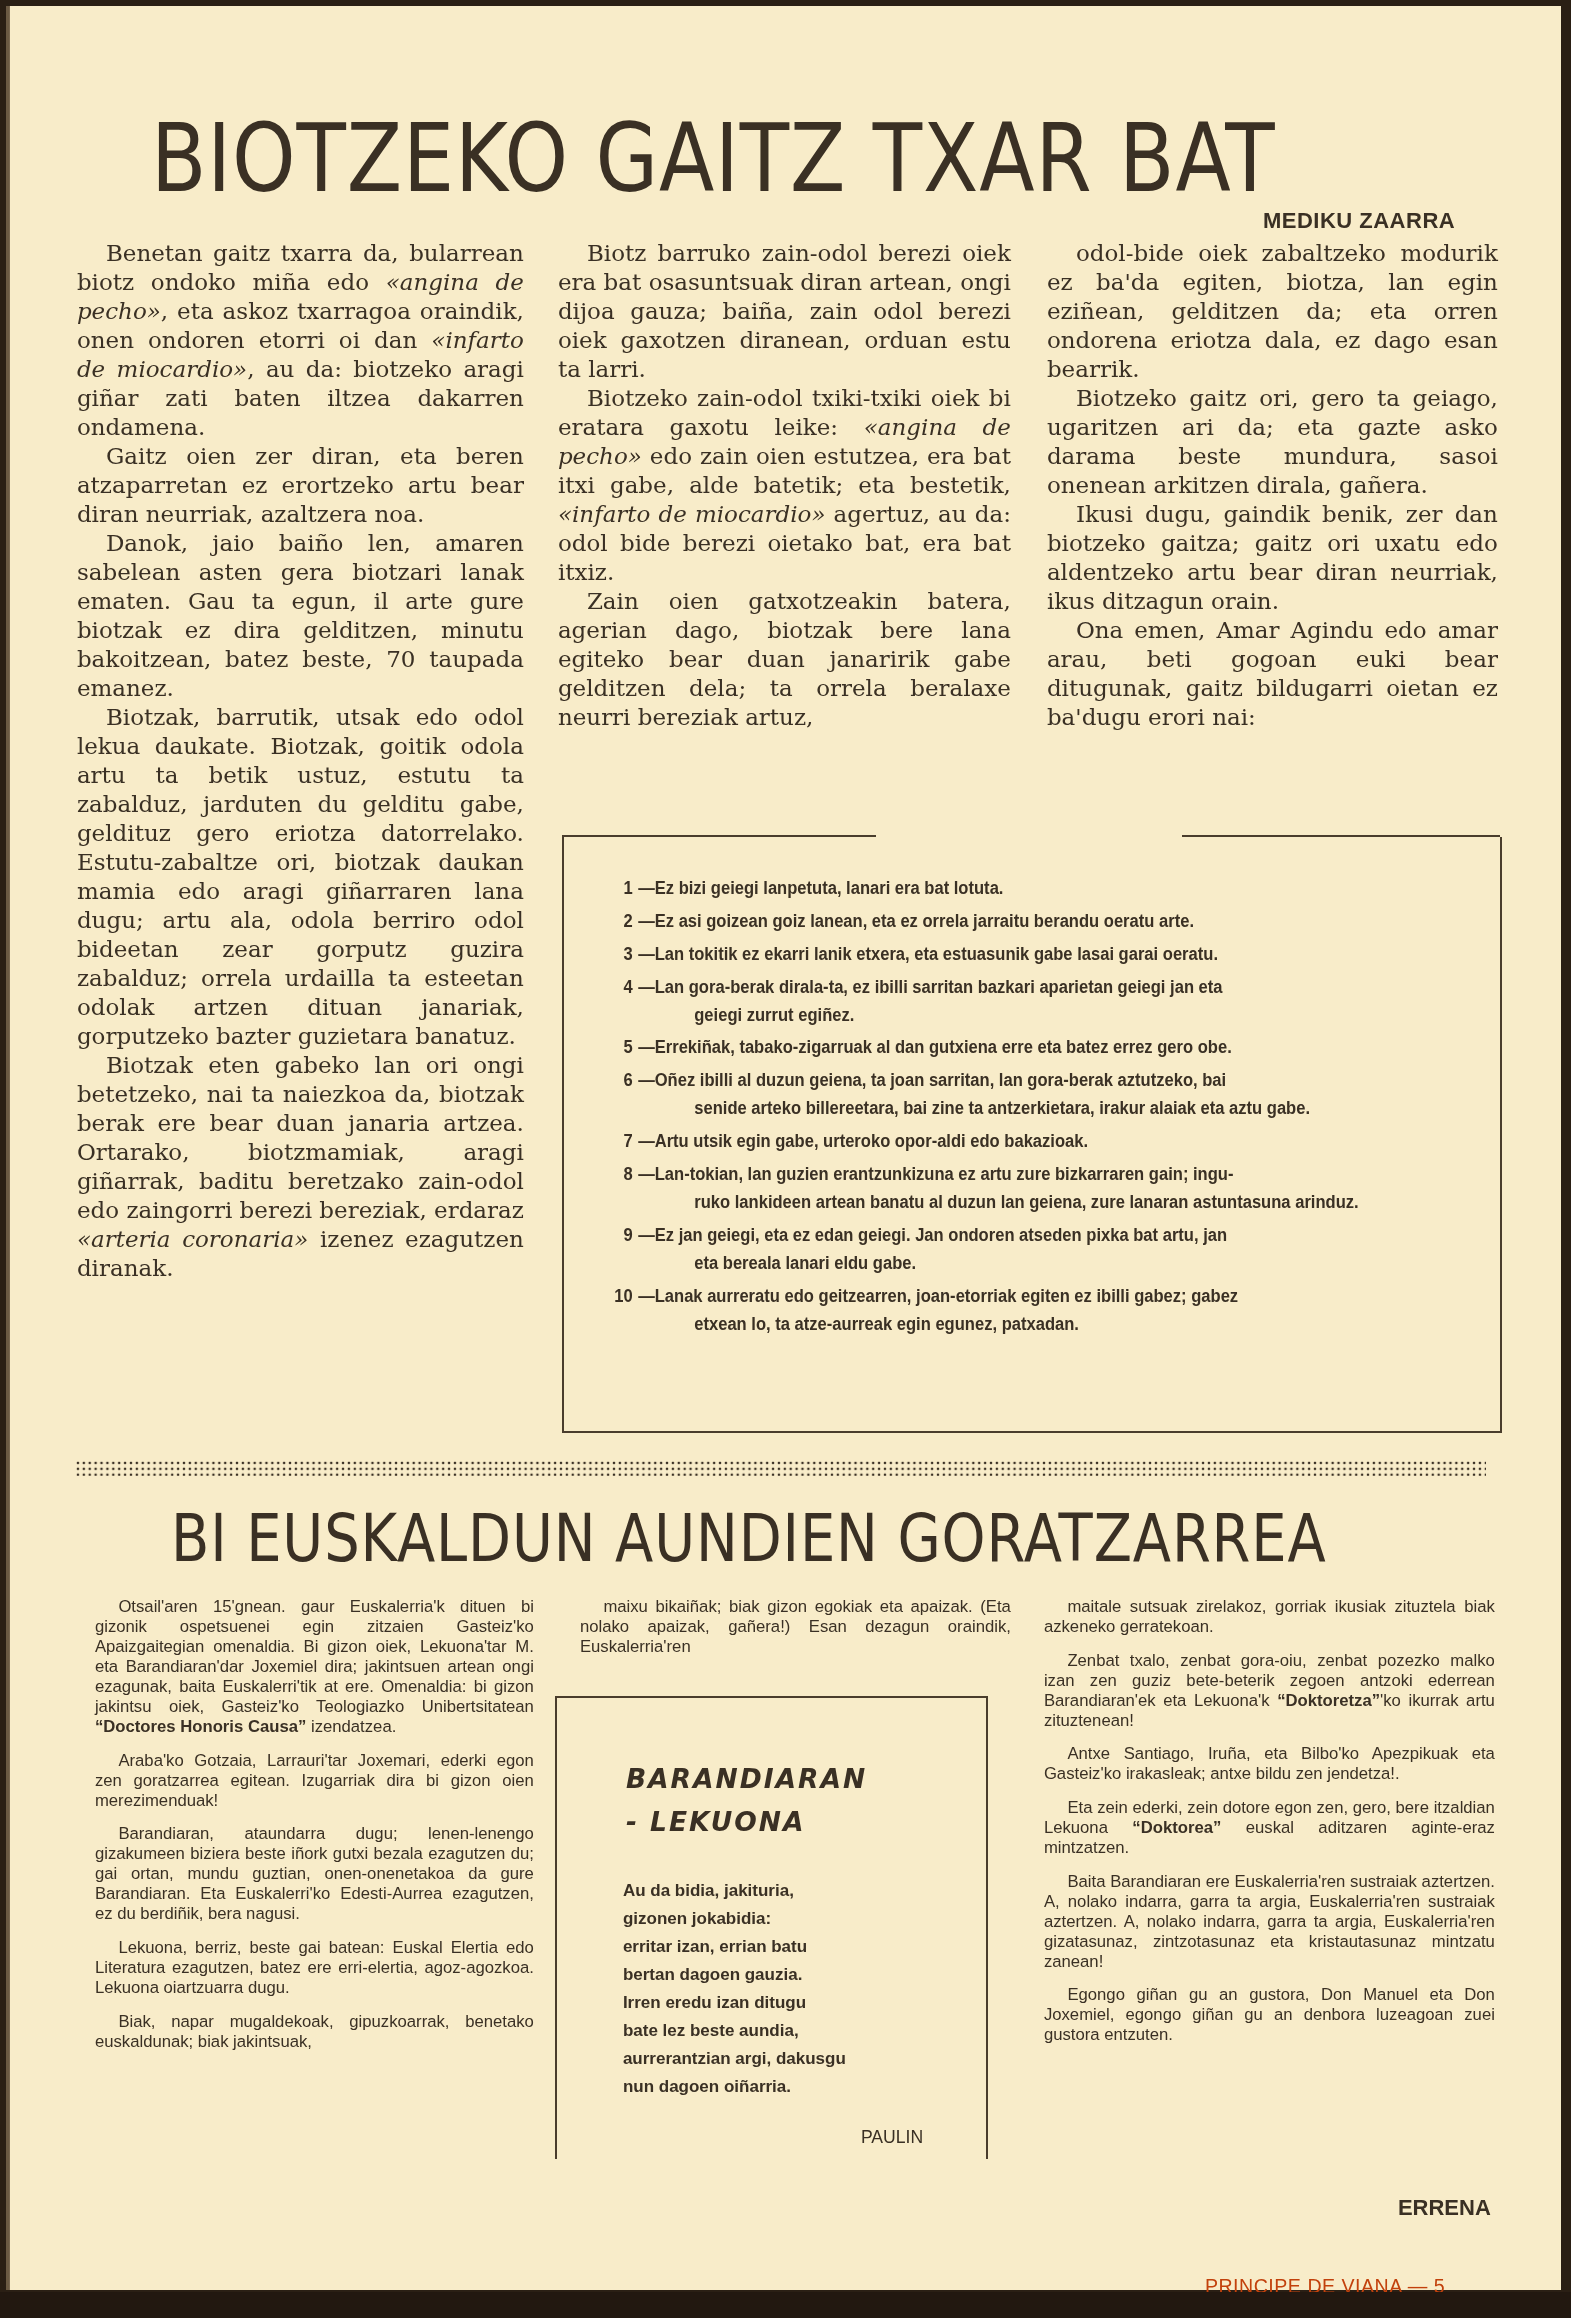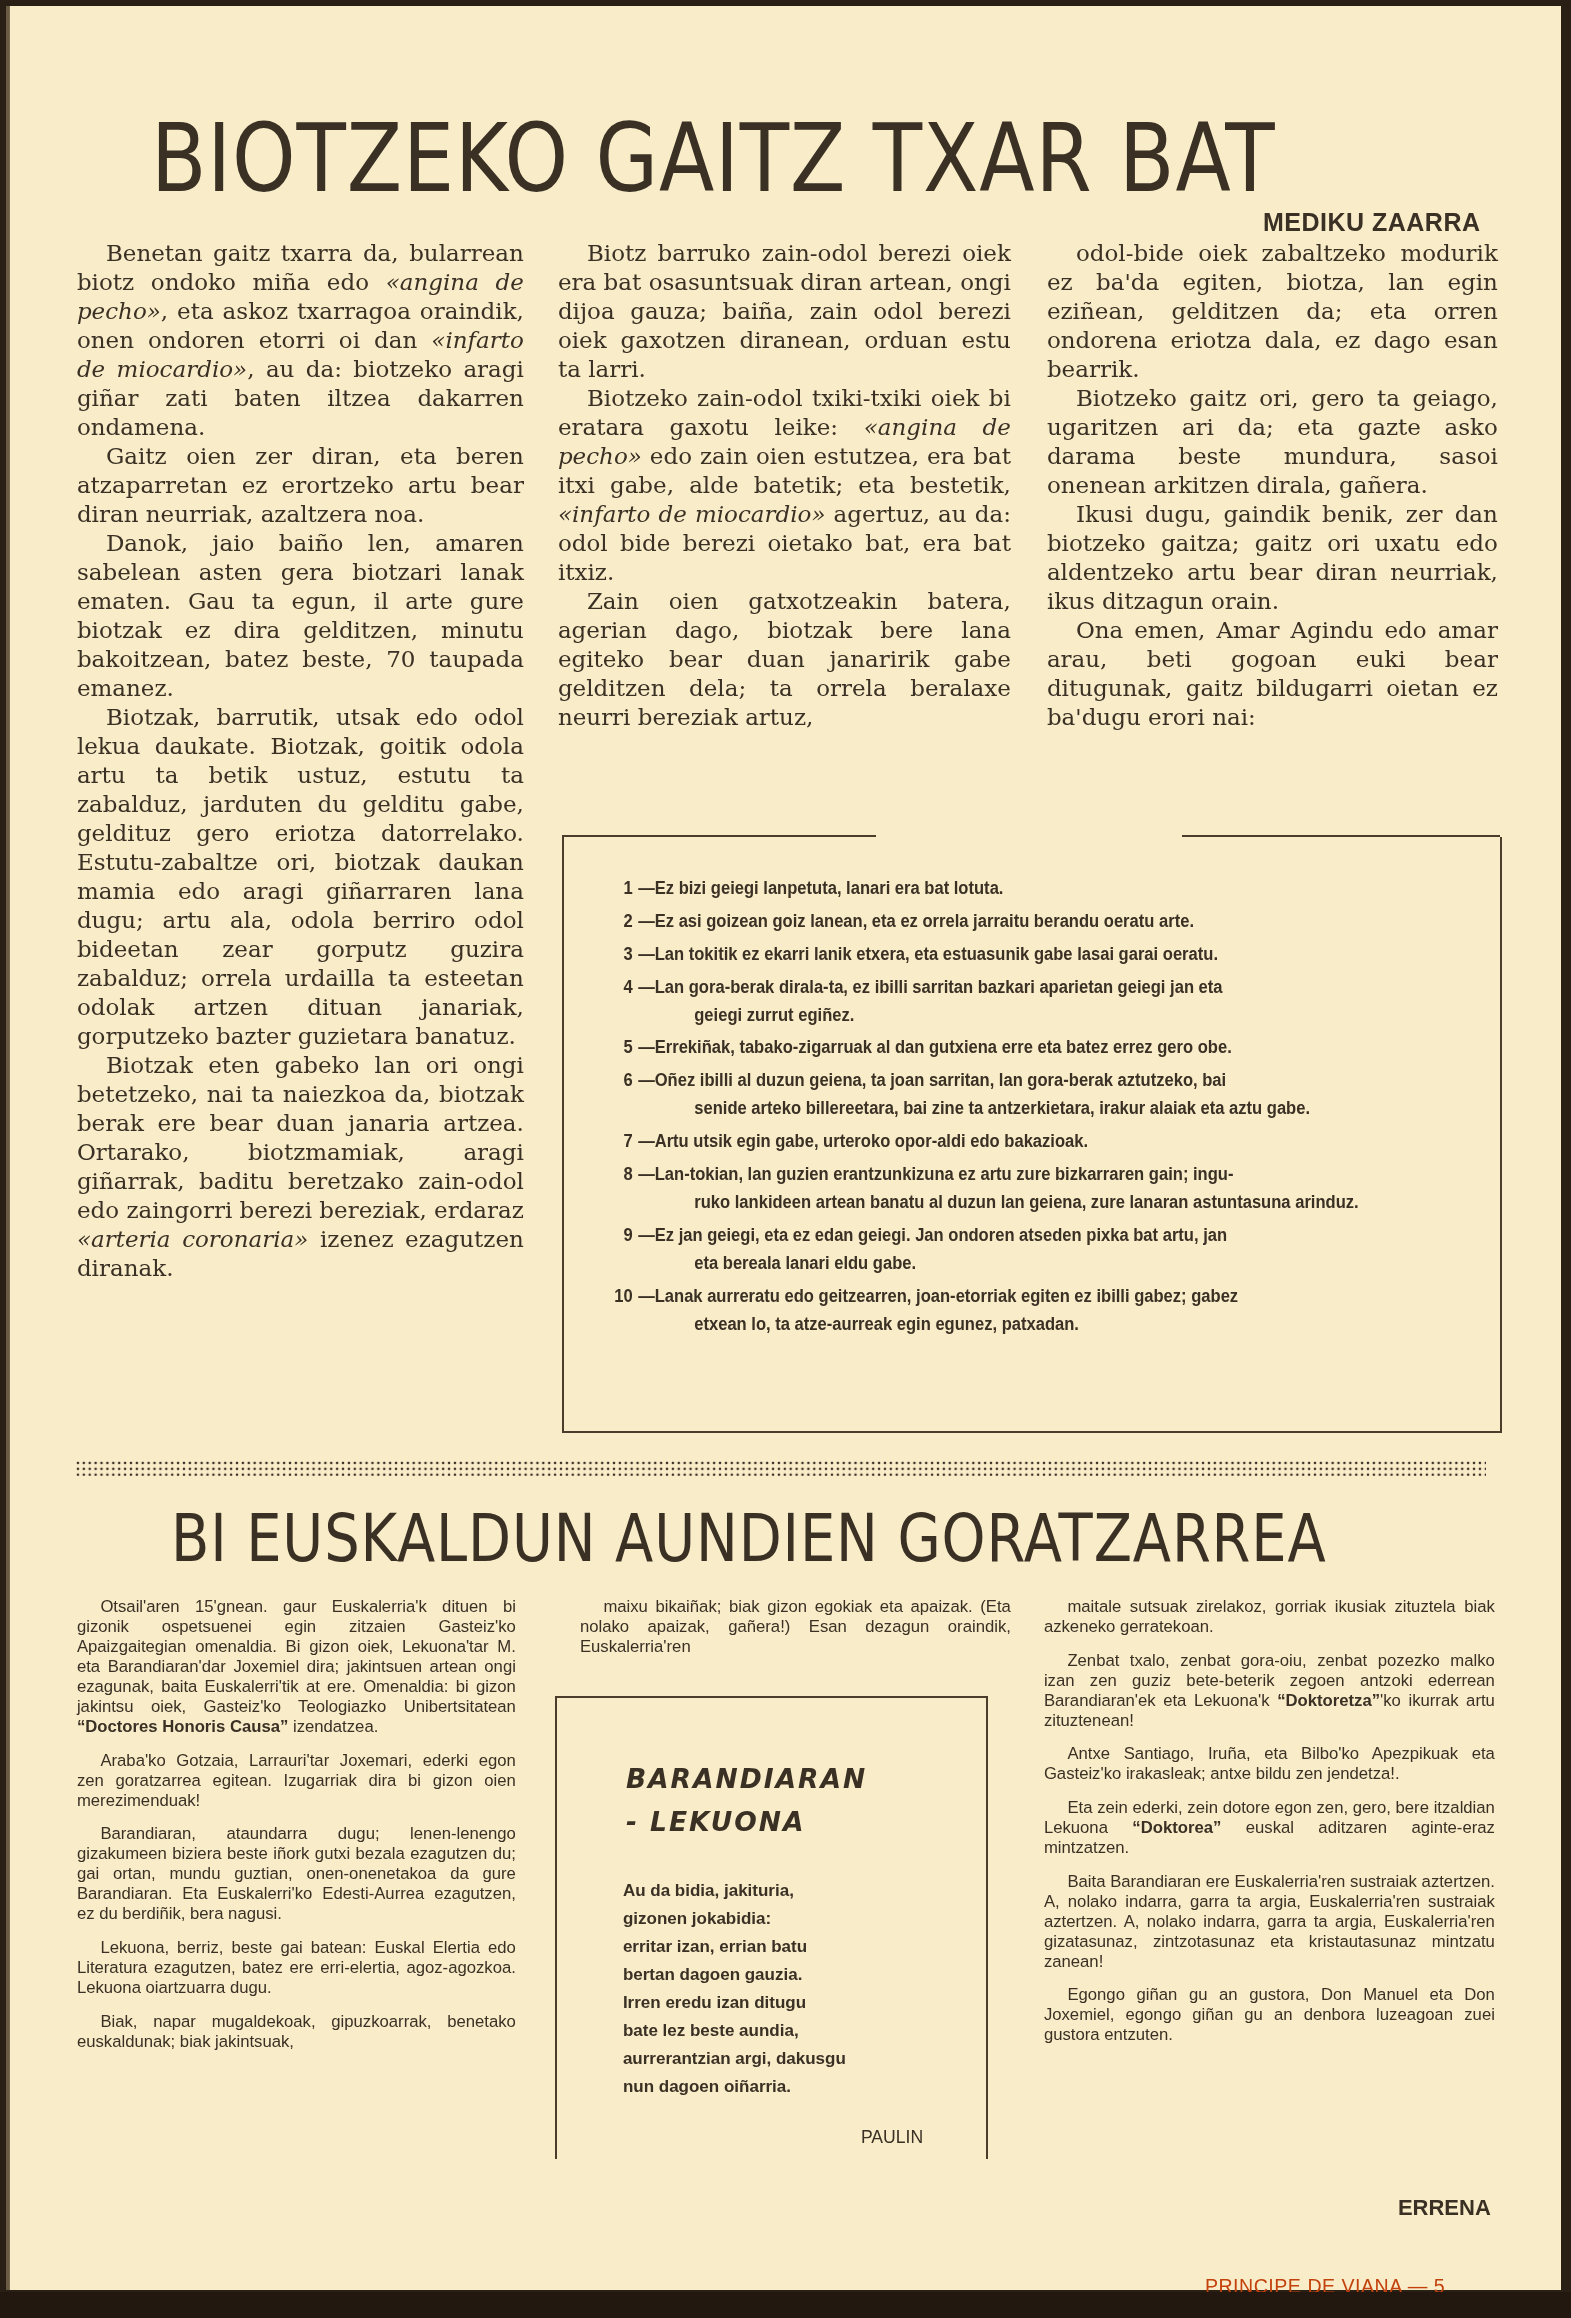--- a/index.html
+++ b/index.html
@@ -19,21 +19,21 @@
     font-weight: normal;
     color: #3a3024;
     letter-spacing: 1px;
     white-space: nowrap;
     transform-origin: left top;
   }
   .t1 { left: 145px; top: 98px; font-size: 94px; transform: scaleX(0.86); }
   .t2 { left: 165px; top: 1495px; font-size: 65px; transform: scaleX(0.86); }
   .byline {
     font-family: "Liberation Sans", sans-serif; font-weight: bold;
-    font-size: 25px; color: #3a3024; letter-spacing: 0.5px;
+    font-size: 22px; color: #3a3024; letter-spacing: 0.5px;
   }
   .serif-col {
     font-family: "DejaVu Serif", serif;
     font-size: 23px; line-height: 29px;
     color: #3a3024;
     text-align: justify;
   }
   .serif-col p { margin: 0; text-indent: 29px; }
   .serif-col em { font-style: italic; }
   .rules-box {
@@ -164,21 +164,21 @@
           <span class="rule-num">10</span>
           <div class="rule-text"><span class="first">—Lanak aurreratu edo geitzearren, joan-etorriak egiten ez ibilli gabez; gabez</span><span class="cont">etxean lo, ta atze-aurreak egin egunez, patxadan.</span></div>
         </div>
       </div>
   </div>
 
   <div class="abs dots"></div>
 
   <div class="abs title t2">BI EUSKALDUN AUNDIEN GORATZARREA</div>
 
-  <div class="abs sans-col" style="left:71px; top:1591px; width:439px;">
+  <div class="abs sans-col" style="left:89px; top:1591px; width:439px;">
       <p>Otsail'aren 15'gnean. gaur Euskalerria'k dituen bi gizonik ospetsuenei egin zitzaien Gasteiz'ko Apaizgaitegian omenaldia. Bi gizon oiek, Lekuona'tar M. eta Barandiaran'dar Joxemiel dira; jakintsuen artean ongi ezagunak, baita Euskalerri'tik at ere. Omenaldia: bi gizon jakintsu oiek, Gasteiz'ko Teologiazko Unibertsitatean <b>“Doctores Honoris Causa”</b> izendatzea.</p>
       <p>Araba'ko Gotzaia, Larrauri'tar Joxemari, ederki egon zen goratzarrea egitean. Izugarriak dira bi gizon oien merezimenduak!</p>
       <p>Barandiaran, ataundarra dugu; lenen-lenengo gizakumeen biziera beste iñork gutxi bezala ezagutzen du; gai ortan, mundu guztian, onen-onenetakoa da gure Barandiaran. Eta Euskalerri'ko Edesti-Aurrea ezagutzen, ez du berdiñik, bera nagusi.</p>
       <p>Lekuona, berriz, beste gai batean: Euskal Elertia edo Literatura ezagutzen, batez ere erri-elertia, agoz-agozkoa. Lekuona oiartzuarra dugu.</p>
       <p>Biak, napar mugaldekoak, gipuzkoarrak, benetako euskaldunak; biak jakintsuak,</p>
     </div>
   <div class="abs sans-col" style="left:549px; top:1591px; width:431px;margin-left:25px;">
       <p>maixu bikaiñak; biak gizon egokiak eta apaizak. (Eta nolako apaizak, gañera!) Esan dezagun oraindik, Euskalerria'ren</p>
     </div>
 

